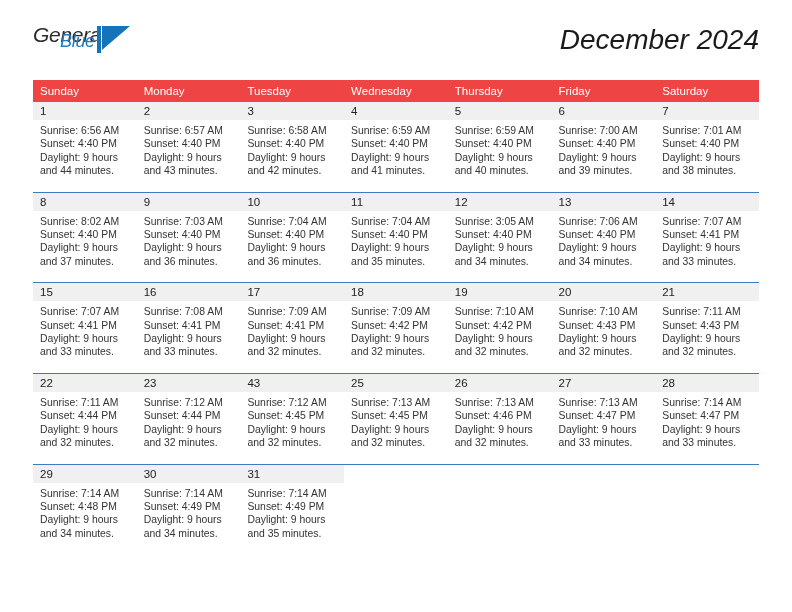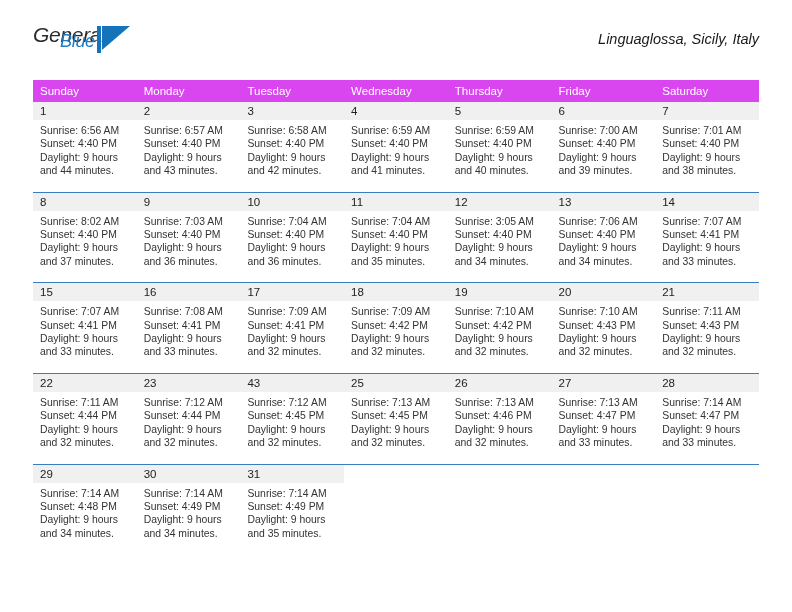--- a/index.html
+++ b/index.html
@@ -99,21 +99,21 @@
   }
 
   
   .calendar {
     width: 726px;
     margin-top: 8px;
     border-collapse: collapse;
     table-layout: fixed;
   }
   .calendar th {
-    background: #d946ef;
+    background: #ef4444;
     color: #ffffff;
     font-size: 11.5px;
     font-weight: normal;
     text-align: left;
     padding: 5px 0 5px 7px;
     height: 21px;
   }
   .calendar td {
     vertical-align: top;
     width: 103.7px;
@@ -154,21 +154,21 @@
     <div class="logo">
       <span class="logo-general">General</span>
       <span class="logo-blue">Blue</span>
       <span class="logo-flag">
         <span class="mast"></span>
         <span class="sail"></span>
       </span>
     </div>
 
     <div class="title-block">
-      <div class="cal-subtitle">Linguaglossa, Sicily, Italy</div>
+      <h1 class="cal-title">December 2024</h1>
     </div>
 
   </div>
 
   <table class="calendar">
     <thead>
       <tr>
         <th>Sunday</th>
         <th>Monday</th>
         <th>Tuesday</th>

